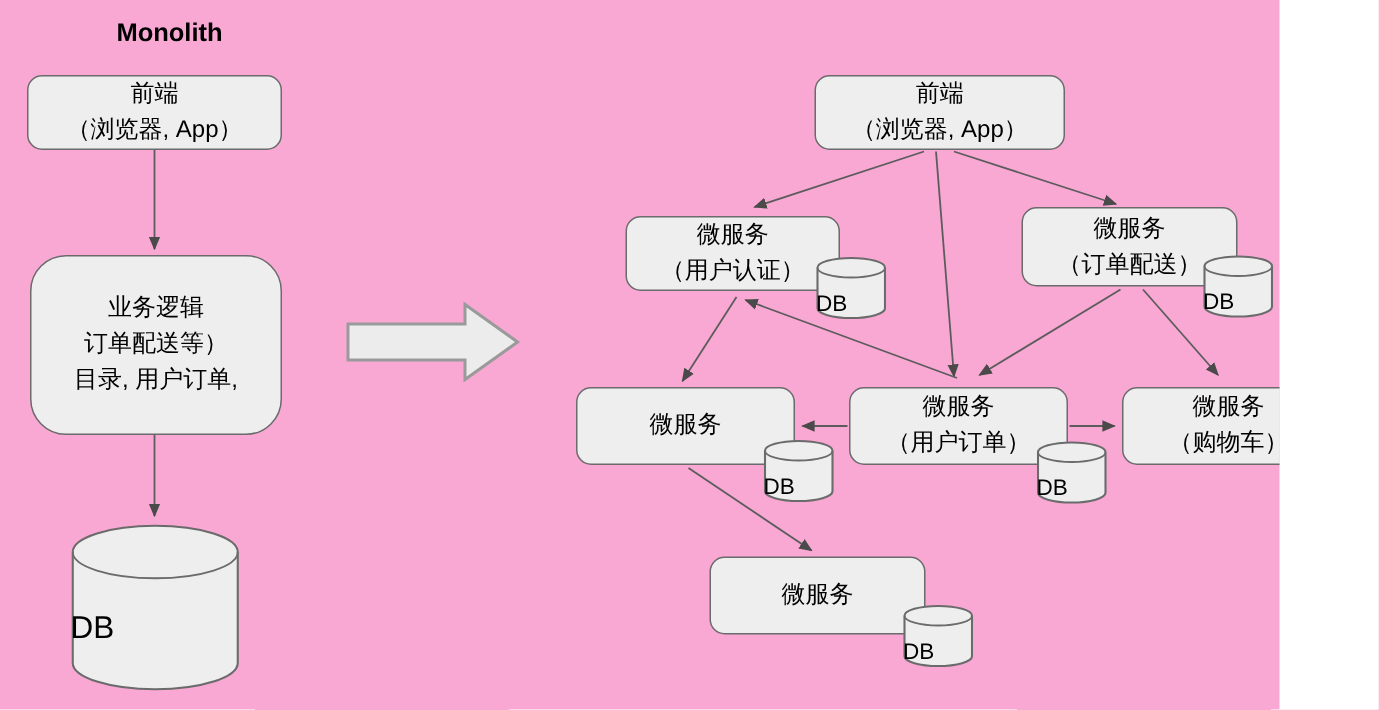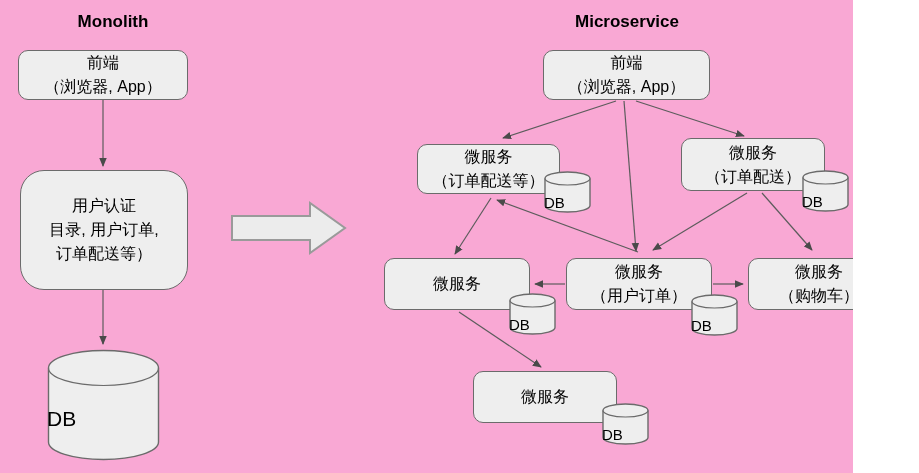--- a/index.html
+++ b/index.html
@@ -62,47 +62,46 @@
     <line class="wire" x1="638" y1="252" x2="497" y2="200" marker-end="url(#ah)"></line>
     <line class="wire" x1="491" y1="198" x2="455" y2="254" marker-end="url(#ah)"></line>
     <line class="wire" x1="747" y1="193" x2="653" y2="250" marker-end="url(#ah)"></line>
     <line class="wire" x1="762" y1="193" x2="812" y2="250" marker-end="url(#ah)"></line>
     <line class="wire" x1="565" y1="284" x2="535" y2="284" marker-end="url(#ah)"></line>
     <line class="wire" x1="713" y1="284" x2="743" y2="284" marker-end="url(#ah)"></line>
     <line class="wire" x1="459" y1="312" x2="541" y2="367" marker-end="url(#ah)"></line>
   </svg>
 
   <div class="title" style="left:38px;top:12px;width:150px;">Monolith</div>
-  <div class="title" style="left:552px;top:12px;width:150px;">Microservice</div>
 
   <div class="box" style="left:18px;top:50px;width:170px;height:50px;">
     <span>前端</span>
     <span>（浏览器, App）</span>
   </div>
   <div class="box big" style="left:20px;top:170px;width:168px;height:120px;">
-    <span>用户认证</span>
+    <span>业务逻辑</span>
+    <span>订单配送等）</span>
     <span>目录, 用户订单,</span>
-    <span>订单配送等）</span>
   </div>
   <div class="cyl large" style="left:47px;top:349px;width:113px;height:112px;">
     <svg viewBox="0 0 113 112">
       <path class="shape" d="M1.5 19 a55 17.5 0 0 1 110 0 v74 a55 17.5 0 0 1 -110 0 z"></path>
       <path class="lid" d="M1.5 19 a55 17.5 0 0 0 110 0"></path>
     </svg>
     <div class="db">DB</div>
   </div>
 
   <div class="box" style="left:543px;top:50px;width:167px;height:50px;">
     <span>前端</span>
     <span>（浏览器, App）</span>
   </div>
 
   <div class="box" style="left:417px;top:144px;width:143px;height:50px;">
     <span>微服务</span>
-    <span>（订单配送等）</span>
+    <span>（用户认证）</span>
   </div>
   <div class="cyl small" style="left:544px;top:171px;width:47px;height:42px;">
     <svg viewBox="0 0 47 42">
       <path class="shape" d="M1 7.5 a22.5 6.5 0 0 1 45 0 v27 a22.5 6.5 0 0 1 -45 0 z"></path>
       <path class="lid" d="M1 7.5 a22.5 6.5 0 0 0 45 0"></path>
     </svg>
     <div class="db">DB</div>
   </div>
 
   <div class="box" style="left:681px;top:138px;width:144px;height:53px;">

